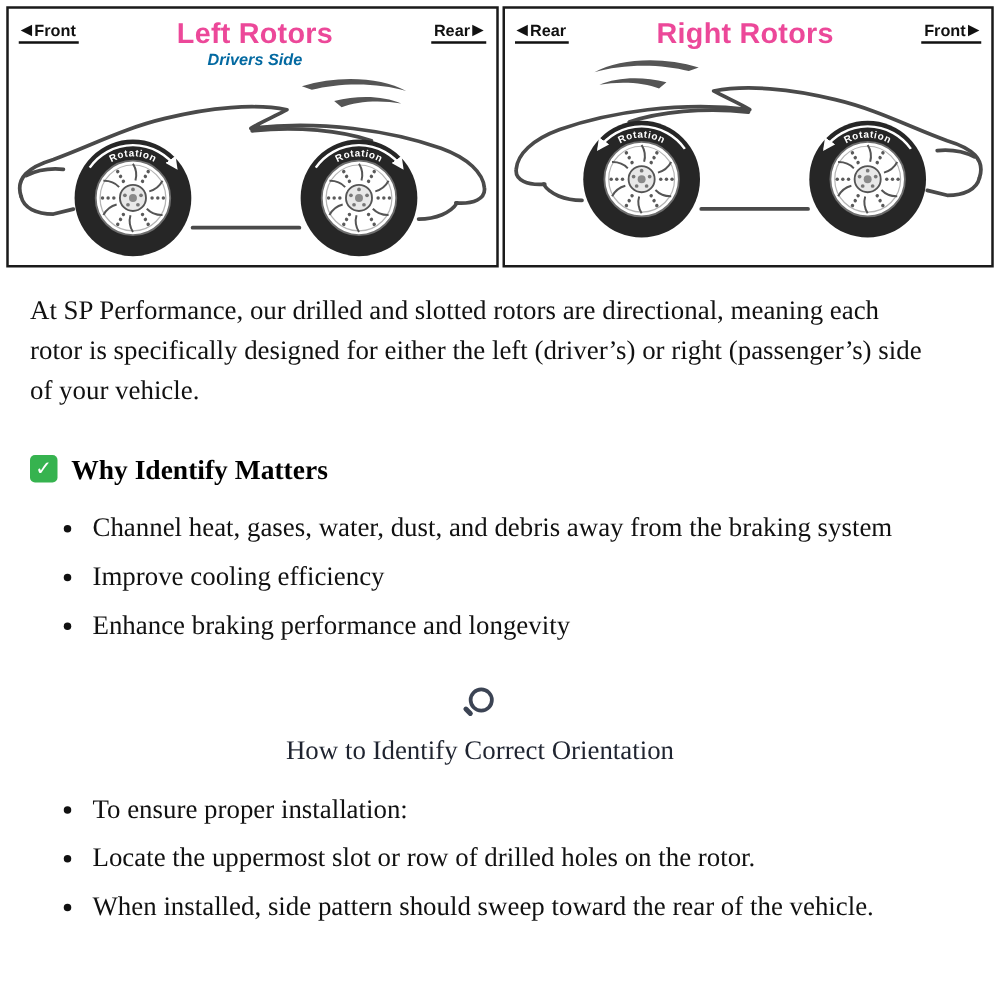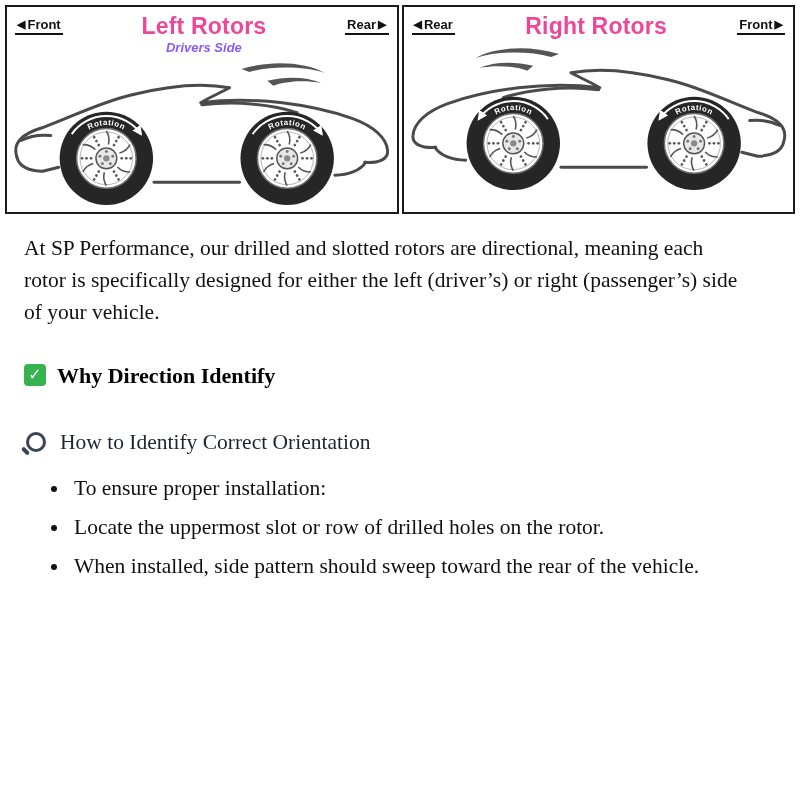--- a/index.html
+++ b/index.html
@@ -8,36 +8,36 @@
   
   .diagram { display:flex; gap:3px; padding:5px 5px 0 5px; }
   .panel { flex:1; min-width:0; border:2px solid #1a1a1a; background:#fff; }
   .panel-header { display:flex; justify-content:space-between; align-items:flex-start;
                   padding:6px 8px 0 8px; font-family:"Liberation Sans", sans-serif; }
   .dir { font-weight:bold; font-size:13px; color:#111; border-bottom:2px solid #111;
          display:flex; align-items:center; gap:2px; padding:0 2px 1px 2px; margin-top:4px; }
   .arr { font-size:11px; line-height:1; }
   .titles { text-align:center; flex:1; }
   .title { font-size:23px; font-weight:bold; letter-spacing:.2px; color:#ec4899; }
-  .subtitle { font-size:13px; font-weight:bold; font-style:italic; color:#8b5cf6; }
+  .subtitle { font-size:13px; font-weight:bold; font-style:italic; color:#0369a1; }
   .car { display:block; width:100%; height:auto; margin-top:0; }
 
   
   .text { padding:14px 56px 28px 24px; font-size:21.5px; line-height:1.5; }
   .intro { margin:4px 0 0 0; }
   .h-check { display:flex; align-items:center; gap:11px; font-size:22px; font-weight:bold;
              margin:30px 0 0 0; color:#000; }
   .check-icon { width:22px; height:22px; background:#36b34f; border-radius:4px; color:#fff;
                 font-size:16px; font-weight:bold; display:inline-flex; align-items:center;
                 justify-content:center; font-family:"DejaVu Sans", sans-serif; flex:0 0 auto; }
   .lead { margin:26px 0 0 0; }
   ul.bullets { margin:14px 0 0 0; padding-left:46px; list-style:disc; }
   ul.bullets li { margin:7px 0; padding-left:4px; }
   .h-mag { display:flex; align-items:center; gap:14px; font-size:21.5px; font-weight:400;
-           margin:34px 0 0 0; color:#1f2430; }
+           margin:34px 0 0 0; color:#1f2430;flex-direction:column; }
   .mag-icon { position:relative; width:14px; height:14px; border:3.5px solid #3c4454;
               border-radius:50%; display:inline-block; flex:0 0 auto; margin-left:2px; }
   .mag-icon::after { content:""; position:absolute; width:9px; height:4px; background:#3c4454;
                      border-radius:2px; transform:rotate(45deg); left:-8px; bottom:-4px; }
   .defs-holder { position:absolute; width:0; height:0; overflow:hidden; }
 </style>
 </head>
 <body>
 
 <svg class="defs-holder" xmlns="http://www.w3.org/2000/svg" xmlns:xlink="http://www.w3.org/1999/xlink" aria-hidden="true">
@@ -179,24 +179,29 @@
   </div>
 
 </div>
 
 <div class="text">
 
   <p class="intro">At SP Performance, our drilled and slotted rotors are directional, meaning each rotor is specifically designed for either the left (driver’s) or right (passenger’s) side of your vehicle.</p>
 
   <div class="h-check">
     <span class="check-icon">✓</span>
-    <span>Why Direction Identify</span>
-  </div>
-
-
+    <span>Why Identify Matters</span>
+  </div>
+
+
+  <ul class="bullets">
+    <li>Channel heat, gases, water, dust, and debris away from the braking system</li>
+    <li>Improve cooling efficiency</li>
+    <li>Enhance braking performance and longevity</li>
+  </ul>
 
   <div class="h-mag">
     <span class="mag-icon"></span>
     <span>How to Identify Correct Orientation</span>
   </div>
 
   <ul class="bullets">
     <li>To ensure proper installation:</li>
     <li>Locate the uppermost slot or row of drilled holes on the rotor.</li>
     <li>When installed, side pattern should sweep toward the rear of the vehicle.</li>

